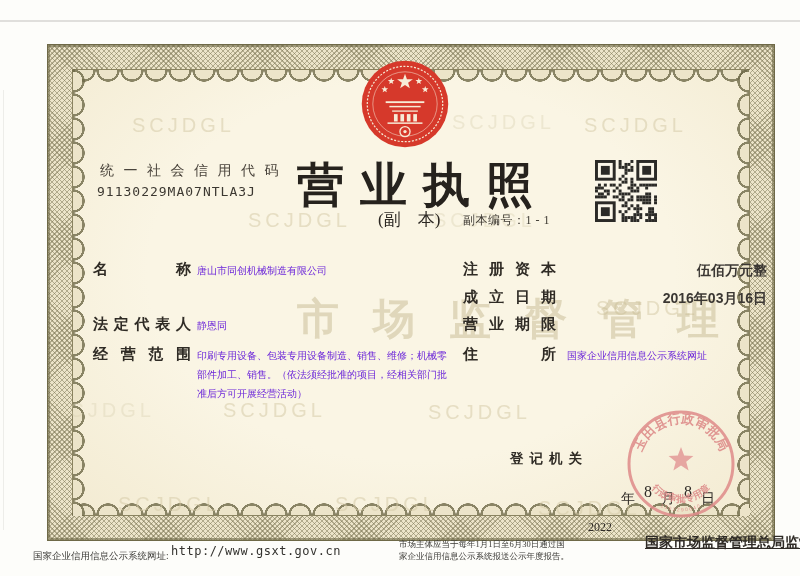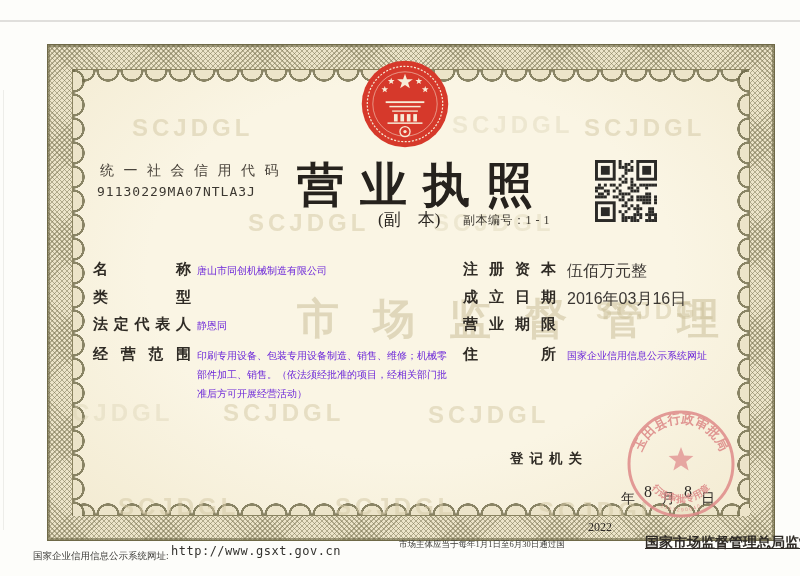--- a/index.html
+++ b/index.html
@@ -36,21 +36,21 @@
   .sc-l{left:26px;top:25px;bottom:25px;width:12px;background-repeat:repeat-y;
     background-image:radial-gradient(circle at 0% 50%, #ece4c9 0 55%, rgba(110,105,71,.8) 55% 68%, rgba(0,0,0,0) 70%);
     background-size:12px 24px;}
   .sc-r{right:26px;top:25px;bottom:25px;width:12px;background-repeat:repeat-y;
     background-image:radial-gradient(circle at 100% 50%, #ece4c9 0 55%, rgba(110,105,71,.8) 55% 68%, rgba(0,0,0,0) 70%);
     background-size:12px 24px;}
 
   
   .wm{position:absolute;inset:25px;overflow:hidden;z-index:1;}
   .wm-tile{position:absolute;font-family:"Liberation Sans","DejaVu Sans",sans-serif;
-    font-weight:700;font-size:24px;letter-spacing:4px;color:rgba(213,203,168,.55);white-space:nowrap;}
+    font-weight:400;font-size:20px;letter-spacing:4px;color:rgba(213,203,168,.55);white-space:nowrap;}
   .wm-tile:nth-of-type(2),.wm-tile:nth-of-type(5),.wm-tile:nth-of-type(7){color:rgba(216,207,175,.38);}
   .wm-tile:nth-of-type(1){left:60px;top:45px;}
   .wm-tile:nth-of-type(2){left:380px;top:42px;}
   .wm-tile:nth-of-type(3){left:512px;top:45px;}
   .wm-tile:nth-of-type(4){left:176px;top:140px;}
   .wm-tile:nth-of-type(5){left:361px;top:140px;}
   .wm-tile:nth-of-type(6){left:524px;top:228px;}
   .wm-tile:nth-of-type(7){left:-20px;top:330px;}
   .wm-tile:nth-of-type(8){left:151px;top:330px;}
   .wm-tile:nth-of-type(9){left:356px;top:332px;}
@@ -79,21 +79,21 @@
   .qr-caption{left:618px;top:117px;width:54px;font-size:7.5px;line-height:9.6px;color:#4a443c;
     letter-spacing:.3px;text-align:justify;}
 
   .row-label{font-size:15px;font-weight:600;color:#2f2b25;
     text-align:justify;text-align-last:justify;-moz-text-align-last:justify;}
   .lleft{left:46px;width:98px;}
   .lright{left:416px;width:93px;}
   .row-value{font-size:10px;color:#6d28d9;line-height:19px;}
   .vleft{left:150px;width:256px;}
   .vright{left:520px;width:200px;}
-  .v-strong{font-family:"Liberation Sans","DejaVu Sans",sans-serif;font-weight:400;font-size:16px;color:#3b3733;}
+  .v-strong{font-family:"Liberation Sans","DejaVu Sans",sans-serif;font-weight:700;font-size:14px;color:#3b3733;text-align:right;}
   .r1{top:216px;} .r2{top:244px;} .r3{top:271px;} .r4{top:301px;}
   .vr1{top:217px;} .vr2{top:245px;} .vr3{top:272px;} .vr4{top:302px;}
 
   .registrar{left:463px;top:406px;font-size:13.5px;font-weight:600;letter-spacing:6px;color:#2f2b25;white-space:nowrap;}
 
   .seal{left:572px;top:358px;width:124px;height:124px;z-index:3;opacity:.88;}
 
   .dateline{left:541px;top:443px;display:flex;gap:9px;color:#2f2b27;white-space:nowrap;}
   .dateline span{display:inline-block;position:relative;}
   .d-num{font-size:16px;top:-4px;}
@@ -305,21 +305,20 @@
           <rect x="45" y="3" width="15" height="15" fill="#faf6e9"></rect>
           <rect x="48" y="6" width="9" height="9" fill="#2b2a27"></rect>
           <rect x="0" y="42" width="21" height="21" fill="#2b2a27"></rect>
           <rect x="3" y="45" width="15" height="15" fill="#faf6e9"></rect>
           <rect x="6" y="48" width="9" height="9" fill="#2b2a27"></rect>
         </svg>
     </div>
 
     <div class="abs row-label lleft r1">名称</div>
     <div class="abs row-value vleft vr1">唐山市同创机械制造有限公司</div>
-    <div class="abs row-label lleft r2">类型</div>
     <div class="abs row-label lleft r3">法定代表人</div>
     <div class="abs row-value vleft vr3">静恩同</div>
     <div class="abs row-label lleft r4">经营范围</div>
     <div class="abs row-value vleft vr4">印刷专用设备、包装专用设备制造、销售、维修；机械零部件加工、销售。（依法须经批准的项目，经相关部门批准后方可开展经营活动）</div>
 
     <div class="abs row-label lright r1">注册资本</div>
     <div class="abs row-value vright vr1 v-strong">伍佰万元整</div>
     <div class="abs row-label lright r2">成立日期</div>
     <div class="abs row-value vright vr2 v-strong">2016年03月16日</div>
     <div class="abs row-label lright r3">营业期限</div>
@@ -359,14 +358,15 @@
     </div>
   </div>
 </div>
 
 <div class="abs footer-left">
   <span>国家企业信用信息公示系统网址:</span>
   <span class="footer-url">http://www.gsxt.gov.cn</span>
 </div>
 <div class="abs footer-mid">
   <div>市场主体应当于每年1月1日至6月30日通过国</div>
+  <div>家企业信用信息公示系统报送公示年度报告。</div>
 </div>
 <div class="abs footer-right">国家市场监督管理总局监制</div>
 
 </body></html>

